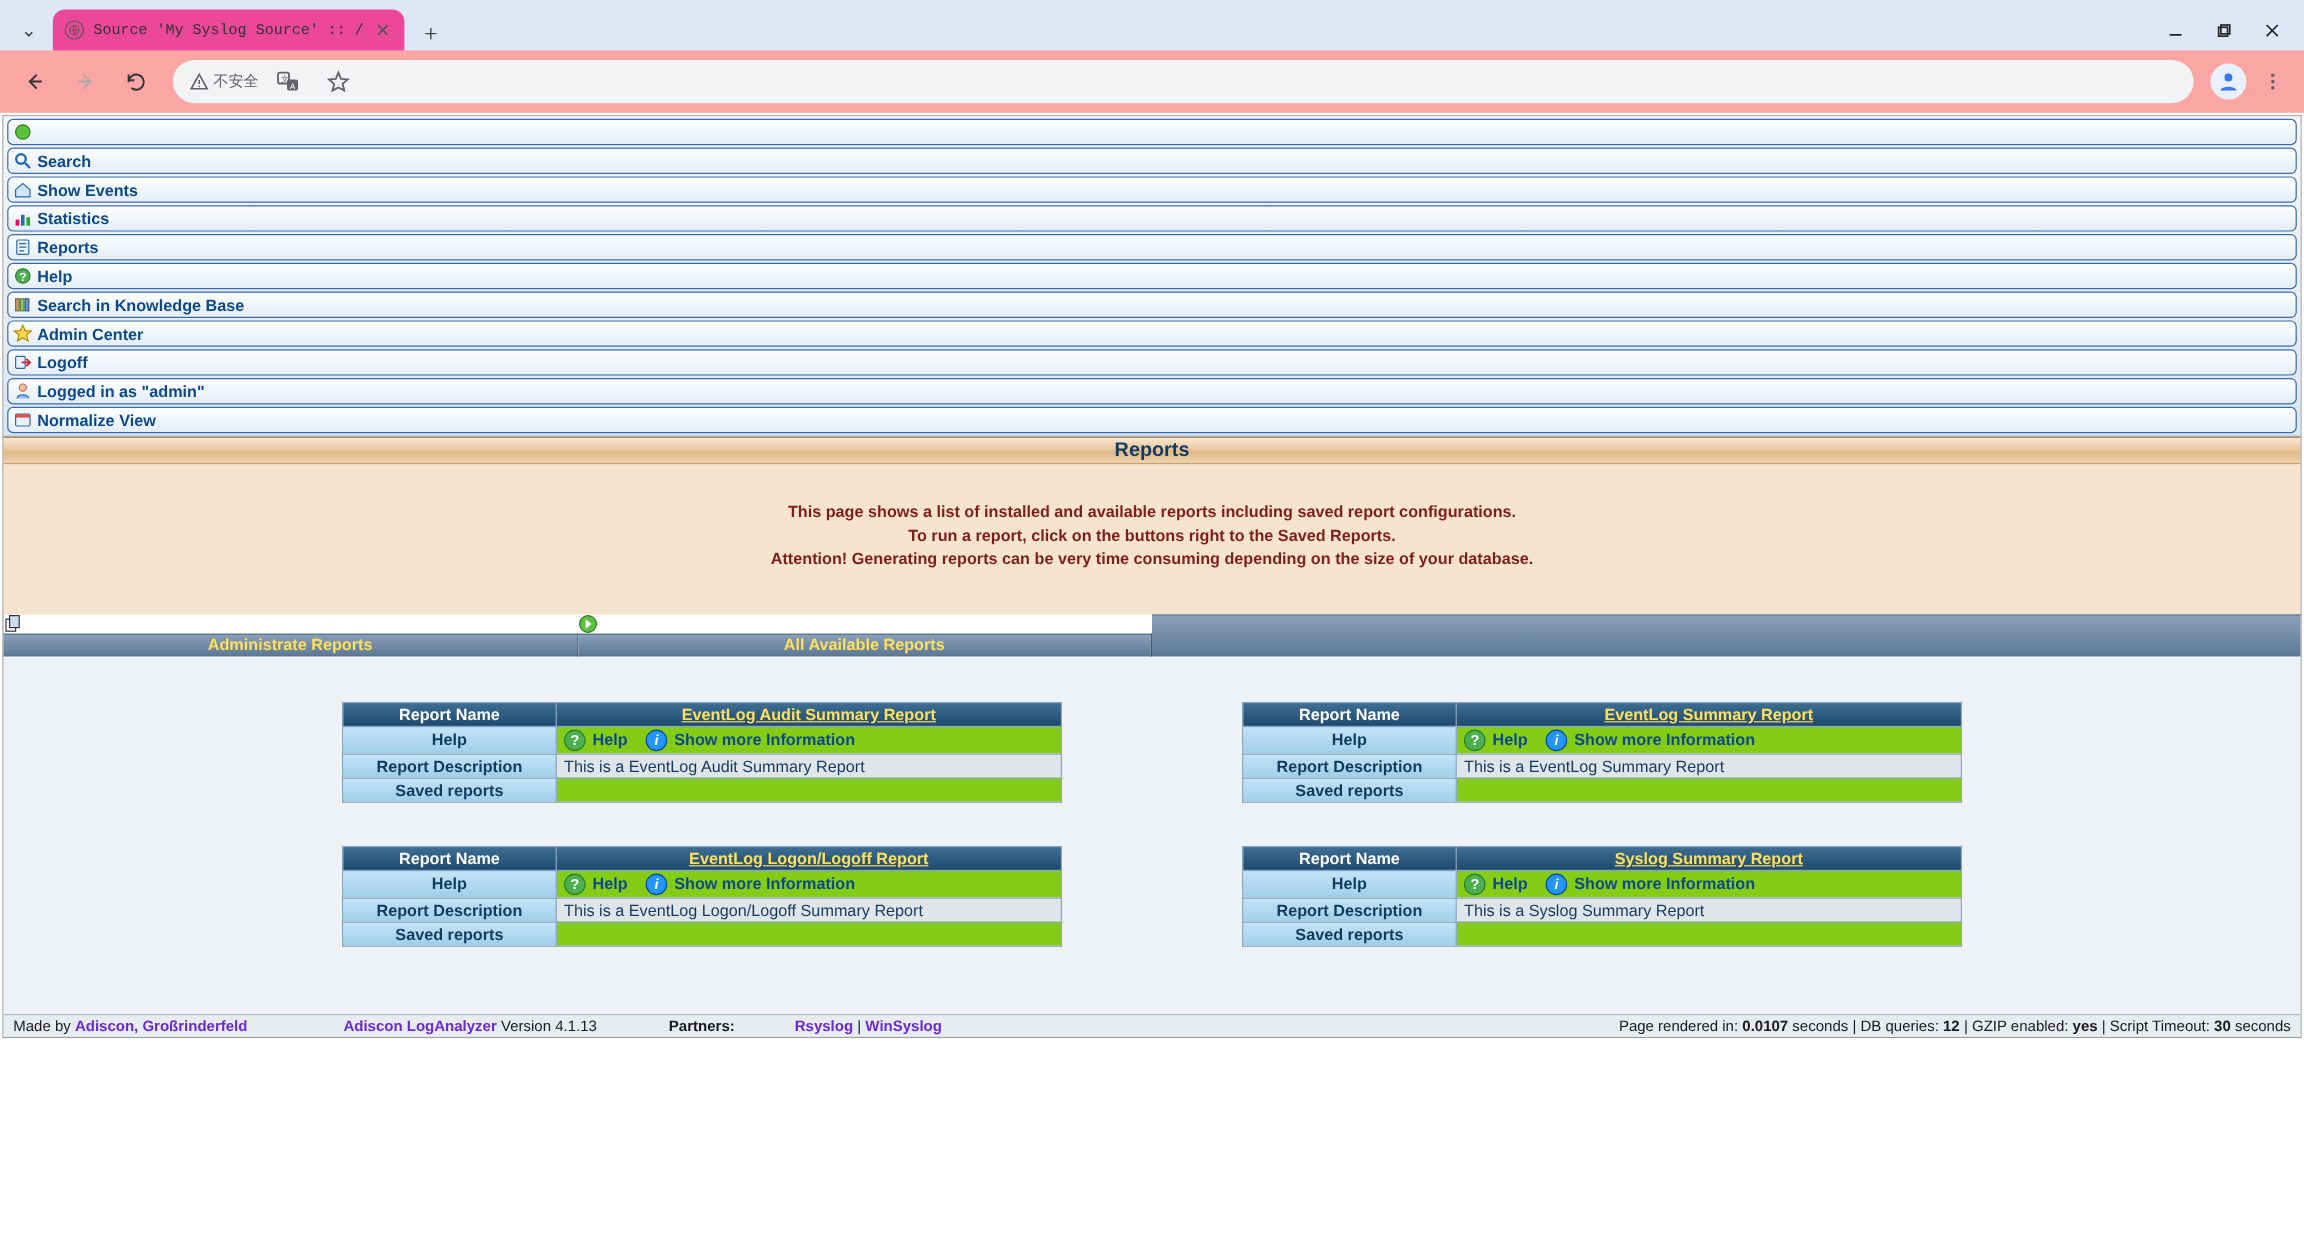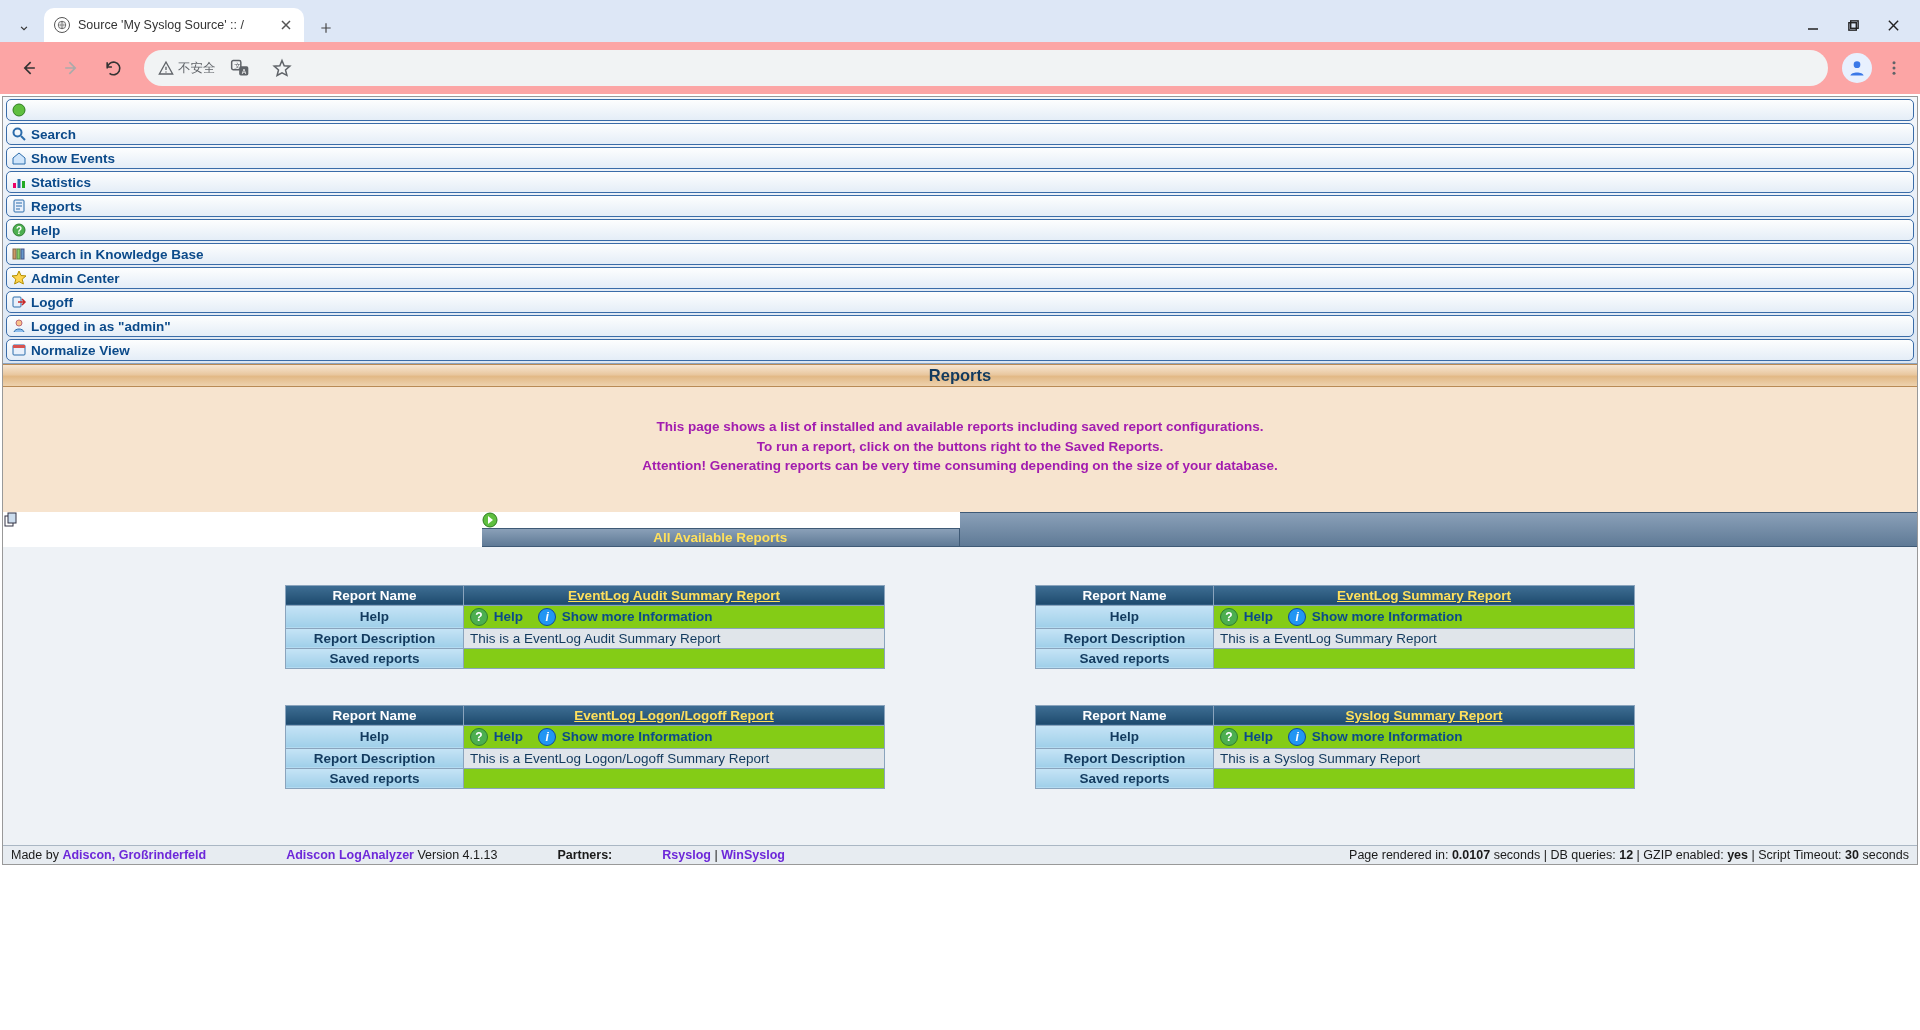--- a/index.html
+++ b/index.html
@@ -3,22 +3,22 @@
 <meta charset="utf-8">
 <style>
 * { box-sizing: border-box; margin: 0; padding: 0; }
 body { font-family: Arial, Helvetica, sans-serif; font-size: 13px; background: #fff; }
 
 
 .chrome-top { background: #dde7f6; }
 .tabbar { display: flex; align-items: flex-end; height: 42px; padding: 4px 0 0 10px; }
 .tab-dropdown { width: 28px; height: 28px; display: flex; align-items: center; justify-content: center; margin-right: 6px; cursor: pointer; }
 .tab {
-  background: #ffffff; border-radius: 10px 10px 0 0; height: 34px; min-width: 260px;
-  display: flex; align-items: center; padding: 0 10px; gap: 8px; position: relative;
+  background: #ec4899; border-radius: 10px 10px 0 0; height: 34px; min-width: 260px;
+  display: flex; align-items: center; padding: 0 10px; gap: 8px; position: relative; font-family: Liberation Mono, monospace;
 }
 .tab .favicon { width: 16px; height: 16px; border-radius: 50%; border: 1.5px solid #555; display: flex; align-items: center; justify-content: center; }
 .tab .favicon svg { width: 10px; height: 10px; }
 .tab .tab-title { flex: 1; white-space: nowrap; overflow: hidden; text-overflow: ellipsis; color: #333; font-size: 12.5px; }
 .tab .tab-close { width: 16px; height: 16px; display: flex; align-items: center; justify-content: center; cursor: pointer; color: #555; }
 .newtab { width: 28px; height: 28px; display: flex; align-items: center; justify-content: center; margin-left: 8px; cursor: pointer; color: #444; font-size: 18px; }
 .win-ctrls { margin-left: auto; display: flex; gap: 22px; padding-right: 18px; align-items: center; height: 34px; }
 .win-ctrls span { width: 18px; height: 18px; display: flex; align-items: center; justify-content: center; cursor: pointer; }
 
 .toolbar { background: #fca5a5; border-radius: 0 0 0 0; height: 52px; display: flex; align-items: center; padding: 0 12px; gap: 8px; }
@@ -44,21 +44,21 @@
   color: #0b4a8a; font-weight: bold; font-size: 13.5px;
 }
 .mbtn .micon { width: 16px; height: 16px; display: flex; align-items: center; justify-content: center; }
 
 .page-title-bar {
   background: linear-gradient(#f7e6d2, #e9c8a0 45%, #e2b986 55%, #eed2ae);
   border-top: 1px solid #b98a55; border-bottom: 1px solid #b98a55;
   text-align: center; font-weight: bold; font-size: 16.5px; color: #123a5e; padding: 1px 0;
 }
 .intro {
-  background: #f7e4cf; text-align: center; color: #a21caf; font-weight: bold;
+  background: #f7e4cf; text-align: center; color: #7f1d1d; font-weight: bold;
   padding: 30px 10px 36px; font-size: 13.5px; line-height: 1.45;
 }
 .subtabs { display: flex; }
 .subtab {
   flex: 0 0 25%; background: linear-gradient(#8aa0b8, #5f7a96);
   border-right: 1px solid #3f5a76; border-top: 1px solid #3f5a76; border-bottom: 1px solid #3f5a76;
   color: #ffe05c; font-weight: bold; text-align: center; padding: 1px 4px; font-size: 13.5px;
   display: flex; align-items: center; justify-content: center; gap: 6px;
 }
 .subtab-wrap { position: relative; flex: 0 0 25%; }
@@ -314,20 +314,23 @@
     <div>To run a report, click on the buttons right to the Saved Reports.</div>
     <div>Attention! Generating reports can be very time consuming depending on the size of your database.</div>
   </div>
 
   <div class="subtabs">
     <div class="subtab-wrap">
       <span class="sticon"><svg width="16" height="16" viewBox="0 0 16 16">
             <rect x="2" y="4" width="8" height="10" fill="#fff" stroke="#334"></rect>
             <rect x="5" y="1" width="8" height="10" fill="#cde" stroke="#334"></rect>
           </svg></span>
+      <div class="subtab">
+        <span>Administrate Reports</span>
+      </div>
     </div>
     <div class="subtab-wrap">
       <span class="sticon"><svg width="16" height="16" viewBox="0 0 16 16">
             <circle cx="8" cy="8" r="7" fill="#5fbf3f" stroke="#2e7d1f"></circle>
             <path d="M6 4l5 4-5 4z" fill="#fff"></path>
           </svg></span>
       <div class="subtab">
         <span>All Available Reports</span>
       </div>
     </div>

